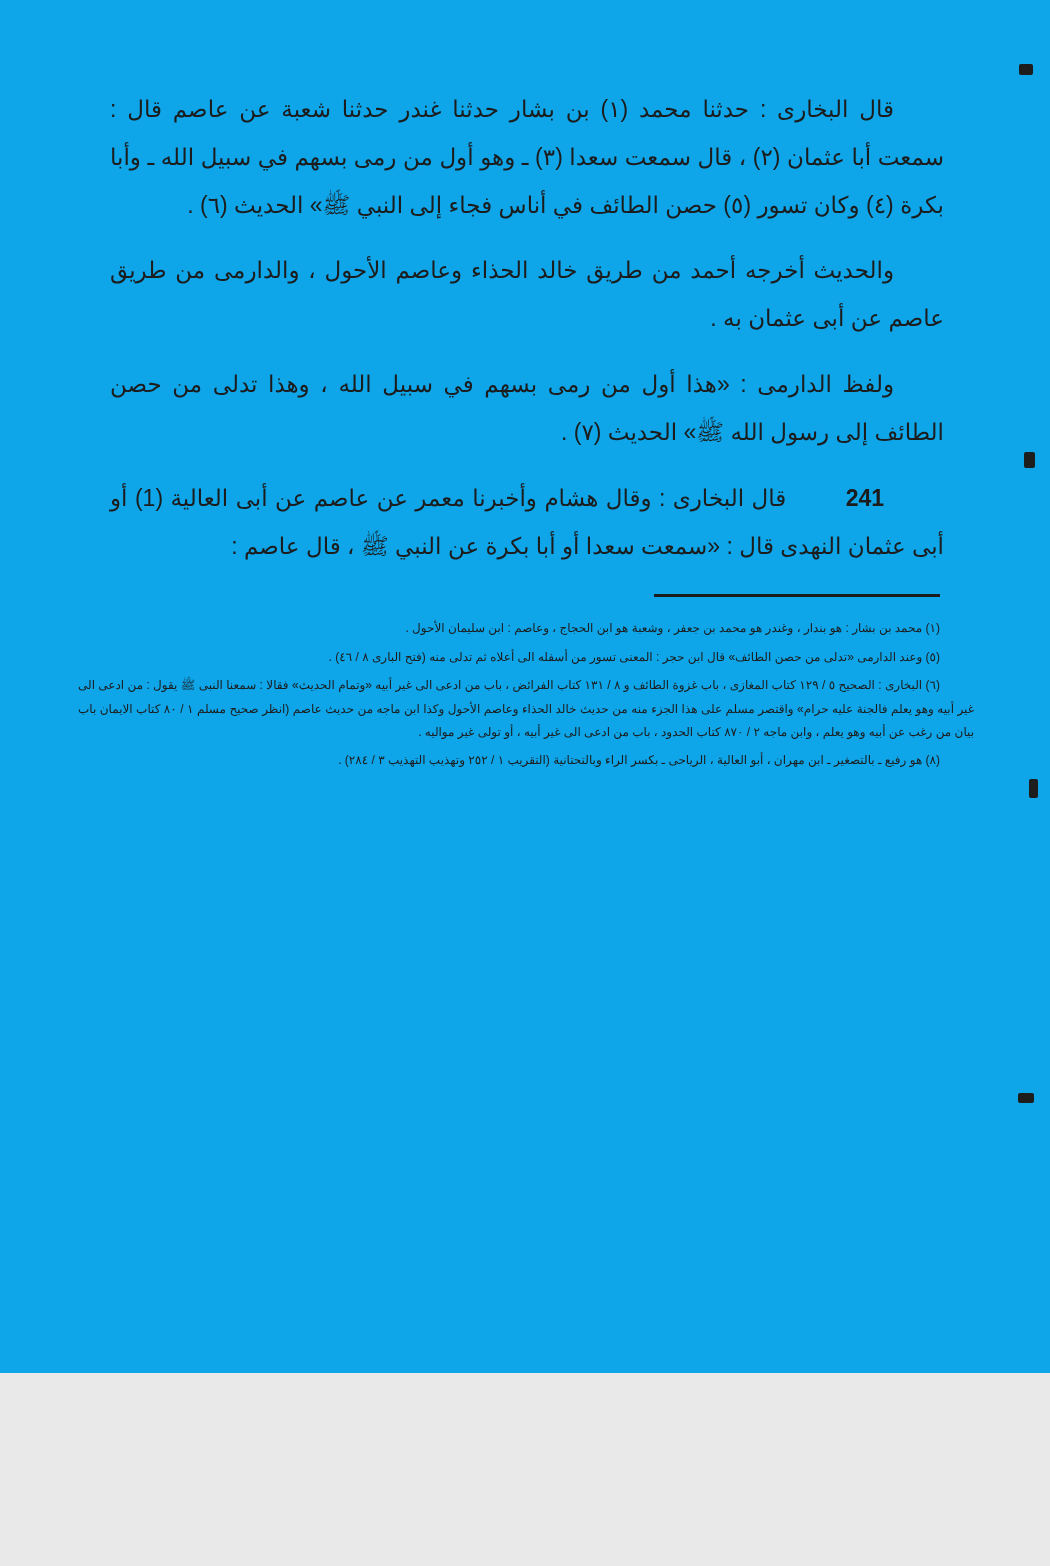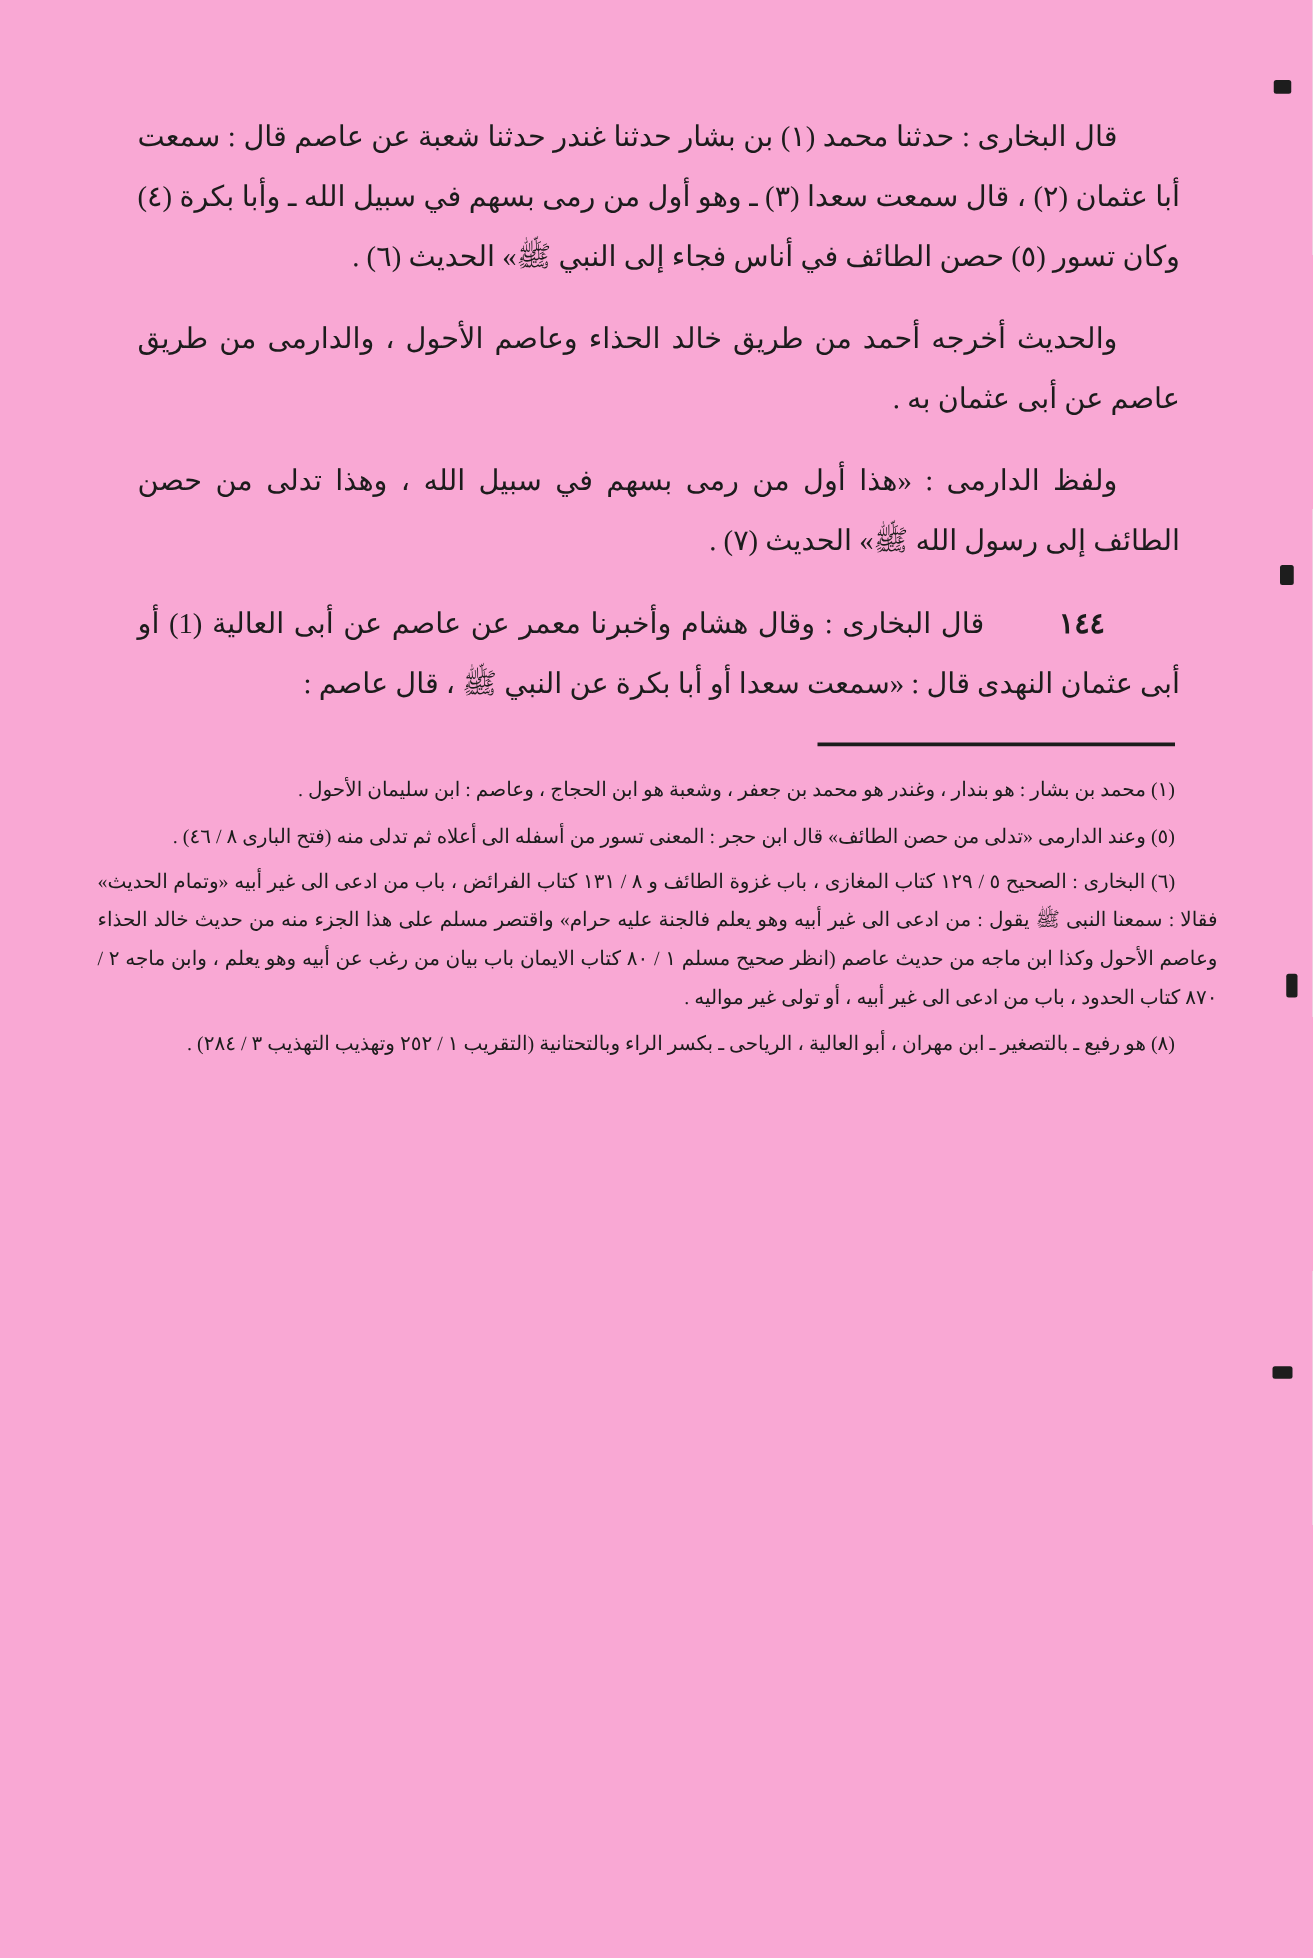--- a/index.html
+++ b/index.html
@@ -1,25 +1,25 @@
 <!DOCTYPE html>
 <html lang="ar"><head>
 <meta charset="utf-8">
 <style>
   html, body { margin: 0; padding: 0; background: #e9e9e9; }
   .page {
     position: relative;
     width: 1050px;
-    height: 1566px;
+    height: 1373px;
     margin: 0 auto;
-    background: #f9a8d4;
+    background: #0ea5e9;
     color: #1c1c1c;
     direction: rtl;
     overflow: hidden;
-    font-family: Liberation Serif, serif;
+    font-family: Liberation Sans, sans-serif;
   }
   
   .body-text {
     padding: 86px 106px 0 110px;
     font-size: 23px;
     line-height: 2.08;
     text-align: justify;
   }
   .para {
     margin: 0 0 18px 0;
@@ -35,21 +35,21 @@
   .footnote-rule {
     border: none;
     border-top: 3px solid #1c1c1c;
     width: 286px;
     margin: 24px 110px 20px auto;
     height: 0;
   }
   
   .footnotes {
     padding: 0 76px 0 78px;
-    font-size: 16px;
+    font-size: 12px;
     line-height: 1.95;
     text-align: justify;
   }
   .fn { margin: 0 0 5px 0; text-indent: 34px; }
   .fn.fn7-first { text-indent: 0; padding-right: 252px; margin-bottom: 2px; }
   .fn.fn7-rest { text-indent: 0; }
   .fn:last-child { margin-bottom: 0; }
   
   .page-number {
     position: absolute;
@@ -76,21 +76,21 @@
   <div class="artifact a1"></div>
   <div class="artifact a2"></div>
   <div class="artifact a3"></div>
   <div class="artifact a4"></div>
 
   <main class="body-text">
     <p class="para">قال البخارى : حدثنا محمد (١) بن بشار حدثنا غندر حدثنا شعبة عن عاصم قال : سمعت أبا عثمان (٢) ، قال سمعت سعدا (٣) ـ وهو أول من رمى بسهم في سبيل الله ـ وأبا بكرة (٤) وكان تسور (٥) حصن الطائف في أناس فجاء إلى النبي ﷺ» الحديث (٦) .</p>
     <p class="para">والحديث أخرجه أحمد من طريق خالد الحذاء وعاصم الأحول ، والدارمى من طريق عاصم عن أبى عثمان به .</p>
     <p class="para">ولفظ الدارمى : «هذا أول من رمى بسهم في سبيل الله ، وهذا تدلى من حصن الطائف إلى رسول الله ﷺ» الحديث (٧) .</p>
     <p class="para numbered">
-      <span class="hadith-num">١٤٤</span>
+      <span class="hadith-num">241</span>
       <span>قال البخارى : وقال هشام وأخبرنا معمر عن عاصم عن أبى العالية (1) أو أبى عثمان النهدى قال : «سمعت سعدا أو أبا بكرة عن النبي ﷺ ، قال عاصم :</span>
     </p>
   </main>
 
   <hr class="footnote-rule">
 
   <section class="footnotes">
     <p class="fn">(١) محمد بن بشار : هو بندار ، وغندر هو محمد بن جعفر ، وشعبة هو ابن الحجاج ، وعاصم : ابن سليمان الأحول .</p>
     <p class="fn">(٥) وعند الدارمى «تدلى من حصن الطائف» قال ابن حجر : المعنى تسور من أسفله الى أعلاه ثم تدلى منه (فتح البارى ٨ / ٤٦) .</p>
     <p class="fn">(٦) البخارى : الصحيح ٥ / ١٢٩ كتاب المغازى ، باب غزوة الطائف و ٨ / ١٣١ كتاب الفرائض ، باب من ادعى الى غير أبيه «وتمام الحديث» فقالا : سمعنا النبى ﷺ يقول : من ادعى الى غير أبيه وهو يعلم فالجنة عليه حرام» واقتصر مسلم على هذا الجزء منه من حديث خالد الحذاء وعاصم الأحول وكذا ابن ماجه من حديث عاصم (انظر صحيح مسلم ١ / ٨٠ كتاب الايمان باب بيان من رغب عن أبيه وهو يعلم ، وابن ماجه ٢ / ٨٧٠ كتاب الحدود ، باب من ادعى الى غير أبيه ، أو تولى غير مواليه .</p>

